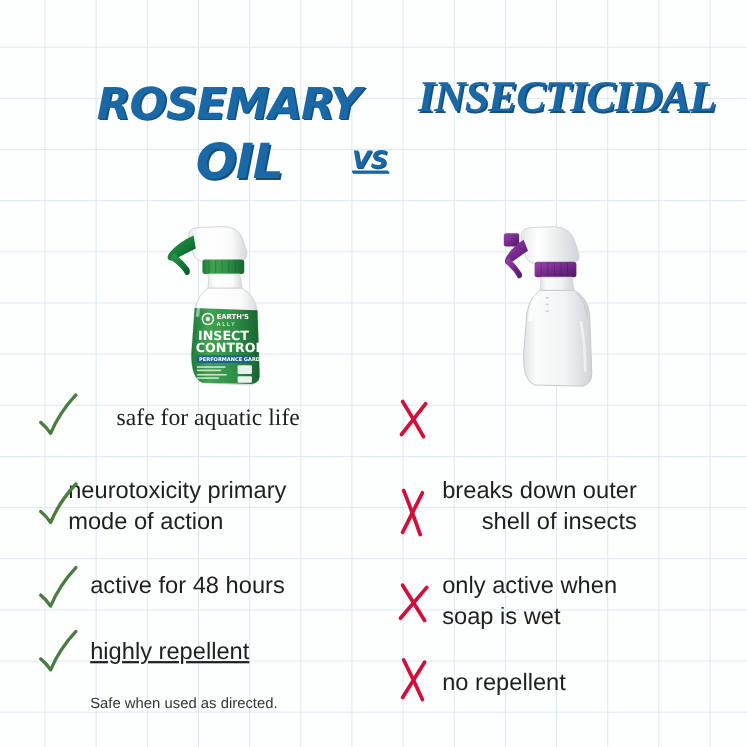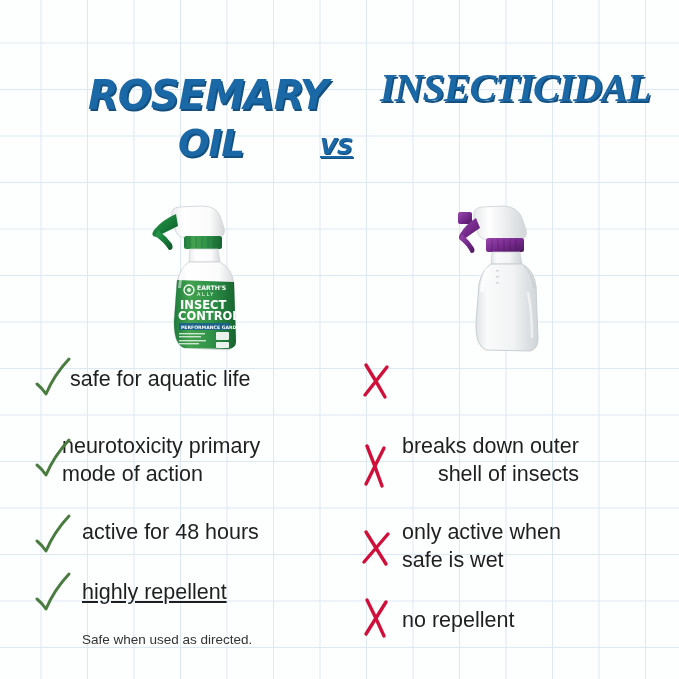--- a/index.html
+++ b/index.html
@@ -40,21 +40,21 @@
     position: absolute;
     font-family: "DejaVu Sans", sans-serif;
     font-weight: bold;
     font-style: italic;
     color: #1b68a6;
     letter-spacing: -1px;
     text-shadow: 1.5px 1.5px 0 #14507f;
     white-space: nowrap;
   }
   #t-rosemary { left: 60px;  top: 12px; font-size: 40px; }
-  #t-oil      { left: 150px; top: 62px; font-size: 37px; }
+  #t-oil      { left: 150px; top: 62px; font-size: 44px; }
   #t-vs       { left: 292px; top: 74px; font-size: 22px; letter-spacing: 0; text-shadow: 1px 1px 0 #14507f; text-decoration: underline; }
   #t-insect   { left: 352px; top: 4px; font-size: 40px; font-family: Liberation Serif, serif; }
   #t-soap     { left: 472px; top: 62px; font-size: 40px; }
 
   
   .bottle {
     position: absolute;
     width: 110px;
     height: 160px;
   }
@@ -227,21 +227,21 @@
   </div>
 
   <div class="col-left">
 
     <div class="cmp-item" style="left:34px; top:365px; width:300px;">
       <span class="mark" style="left:0; top:-12px;">
         <svg width="40" height="46" viewBox="0 0 40 46">
           <path d="M3 31 Q8 35 12 41 Q20 22 35 6" fill="none" stroke="#4a7c3f" stroke-width="3" stroke-linecap="round" stroke-linejoin="round"></path>
         </svg>
       </span>
-      <span class="cmp-text" style="margin-left:36px;">safe for aquatic life</span>
+      <span class="cmp-text" style="margin-left:72px;font-family:Liberation Serif, serif;">safe for aquatic life</span>
     </div>
 
     <div class="cmp-item" style="left:34px; top:432px; width:310px;">
       <span class="mark" style="left:0; top:2px;">
         <svg width="40" height="46" viewBox="0 0 40 46">
           <path d="M3 31 Q8 35 12 41 Q20 22 35 6" fill="none" stroke="#4a7c3f" stroke-width="3" stroke-linecap="round" stroke-linejoin="round"></path>
         </svg>
       </span>
       <span class="cmp-text" style="margin-left:28px;">neurotoxicity primary
 mode of action</span>
@@ -291,21 +291,21 @@
     </div>
 
     <div class="cmp-item" style="left:358px; top:518px; width:300px;">
       <span class="mark" style="left:0; top:6px;">
         <svg width="40" height="46" viewBox="0 0 40 46">
           <path d="M8 8 Q18 24 28 40" fill="none" stroke="#d0103a" stroke-width="3.4" stroke-linecap="round"></path>
           <path d="M30 10 Q18 24 6 38" fill="none" stroke="#d0103a" stroke-width="3.4" stroke-linecap="round"></path>
         </svg>
       </span>
       <span class="cmp-text" style="margin-left:44px;">only active when
-safe is wet</span>
+soap is wet</span>
     </div>
 
     <div class="cmp-item" style="left:358px; top:606px; width:300px;">
       <span class="mark" style="left:0; top:-12px;">
         <svg width="40" height="46" viewBox="0 0 40 46">
           <path d="M9 6 Q18 24 26 42" fill="none" stroke="#d0103a" stroke-width="3.4" stroke-linecap="round"></path>
           <path d="M28 8 Q18 24 8 40" fill="none" stroke="#d0103a" stroke-width="3.4" stroke-linecap="round"></path>
         </svg>
       </span>
       <span class="cmp-text" style="margin-left:44px;">no repellent</span>

